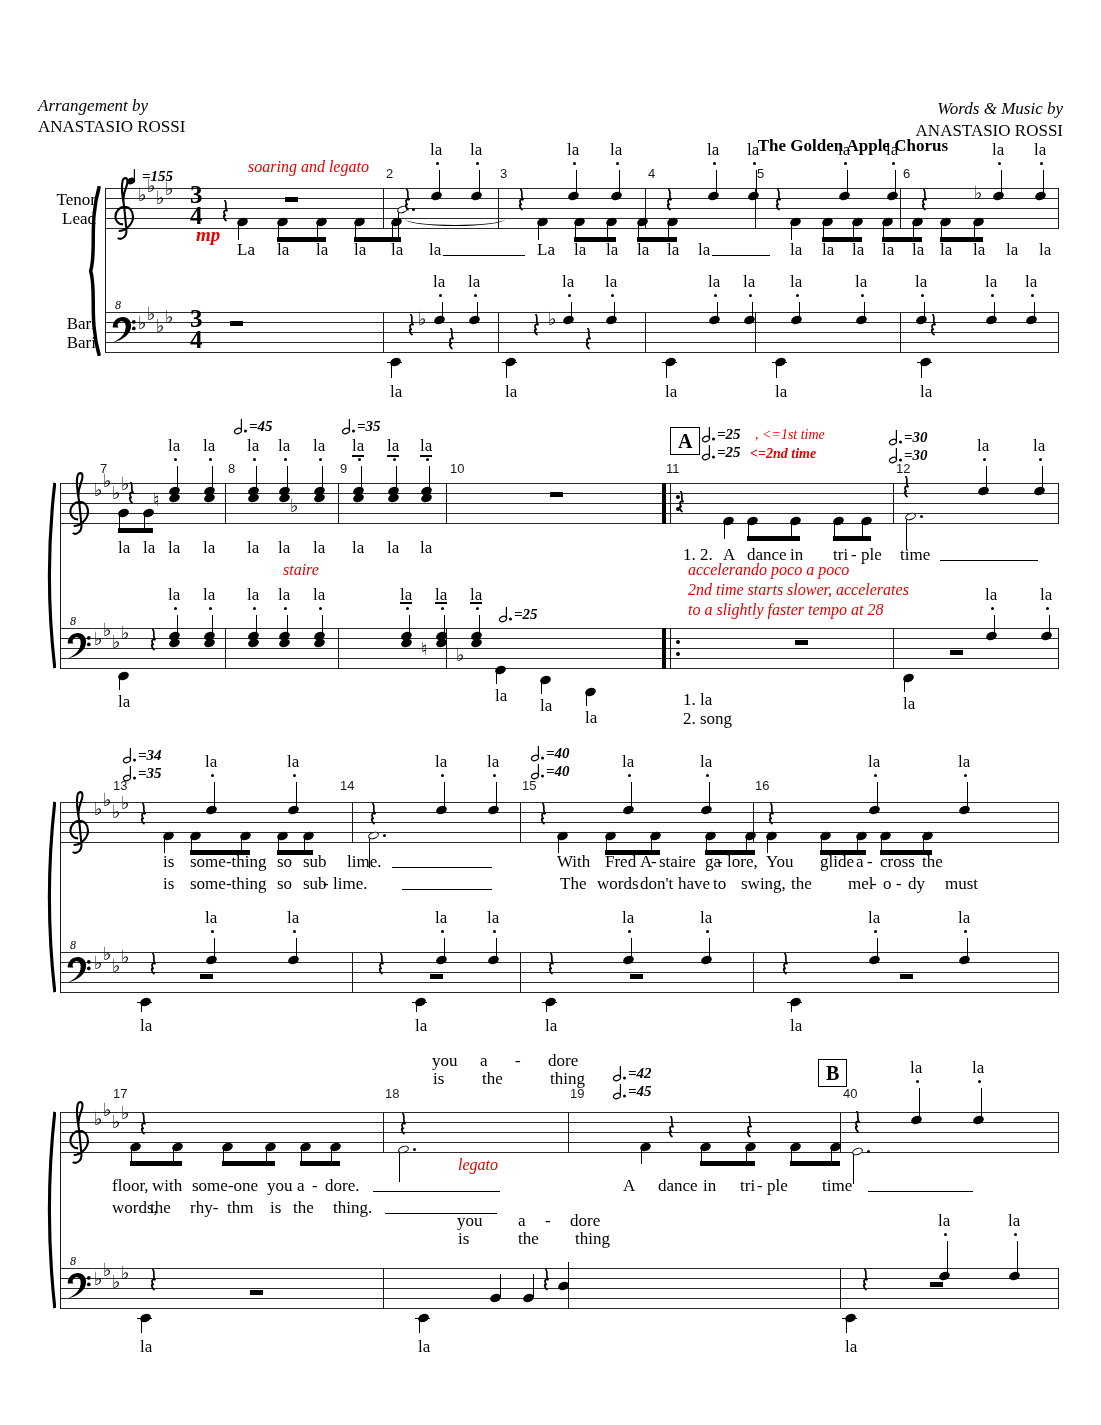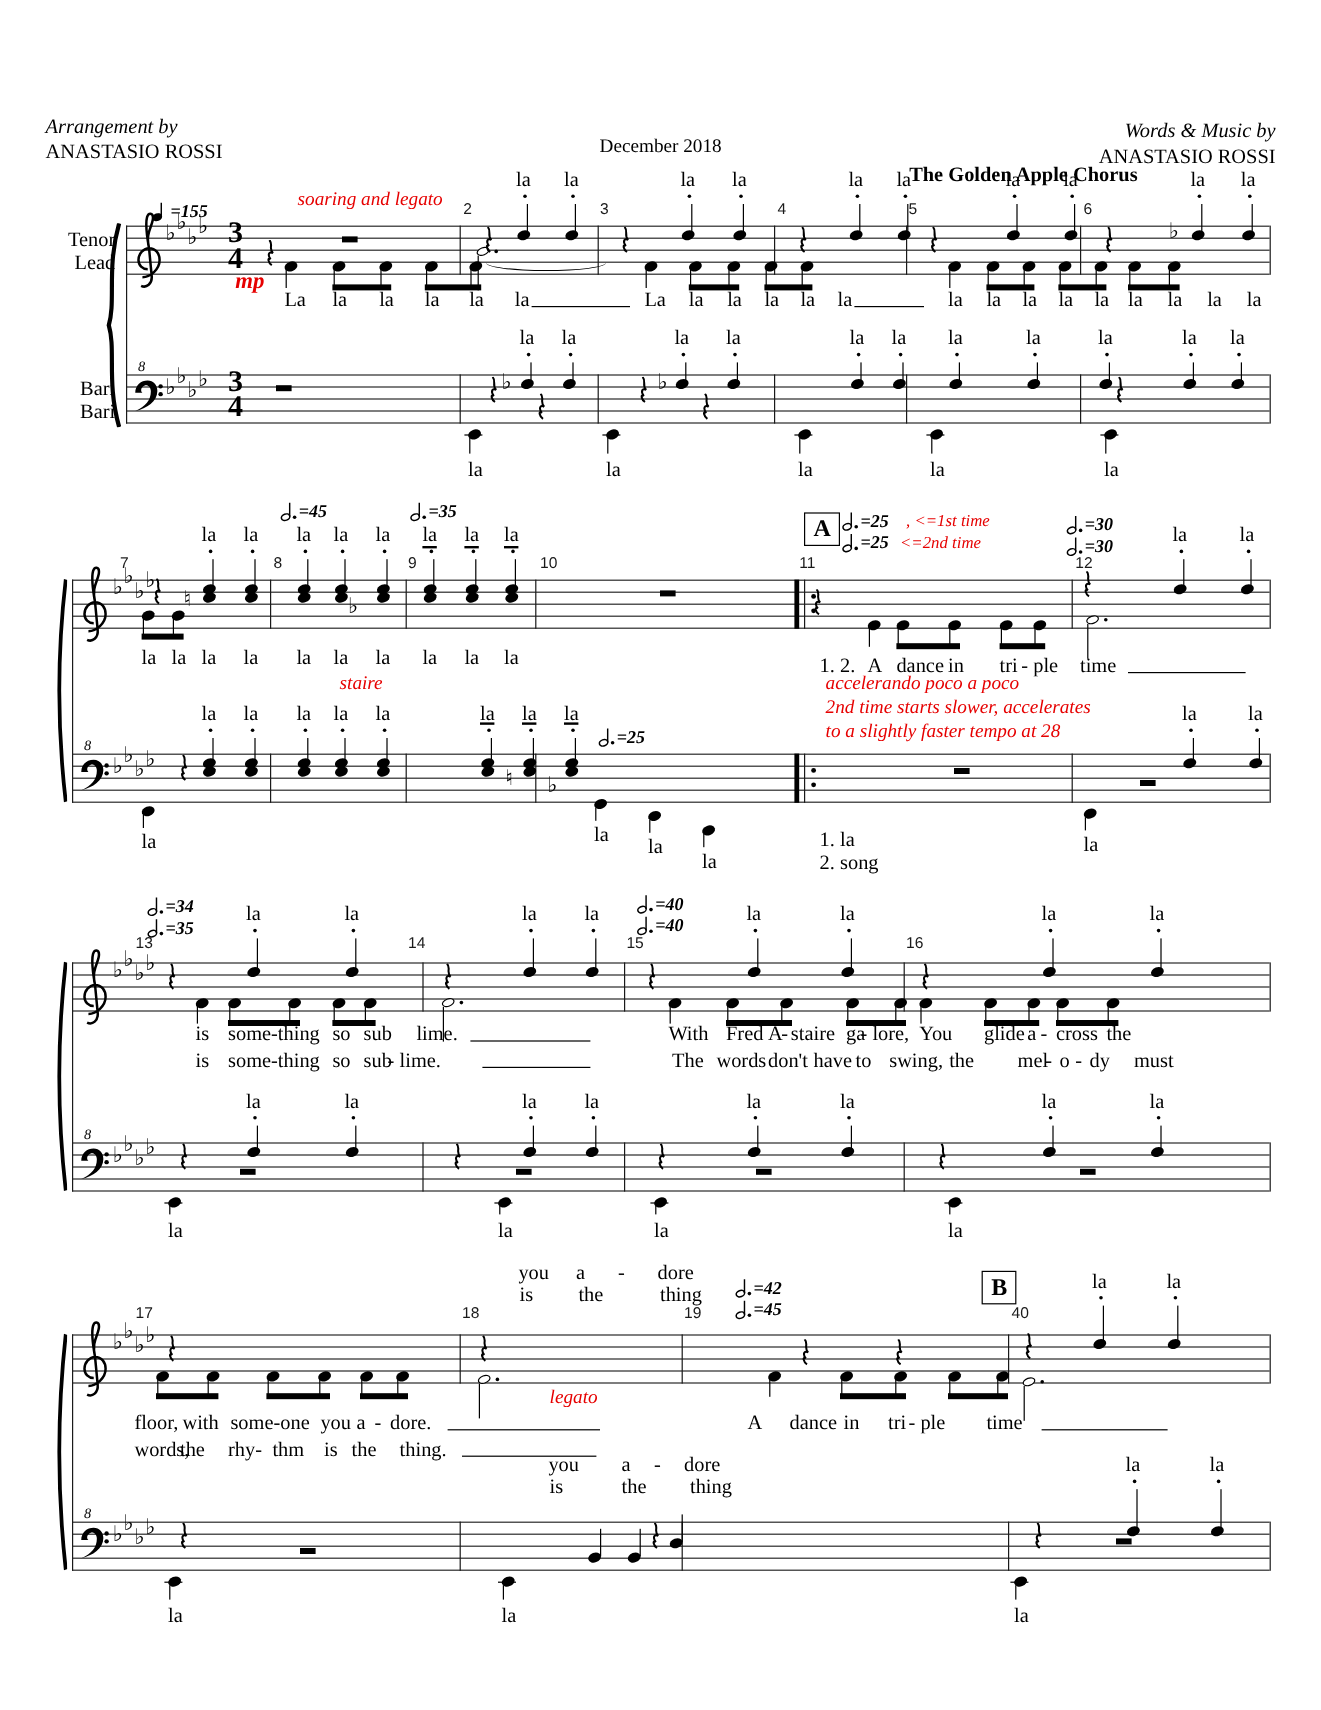--- a/index.html
+++ b/index.html
@@ -37,21 +37,20 @@
   .rbox{position:absolute;border:1.6px solid #000;font-size:20px;font-weight:bold;
         padding:0 7px;line-height:26px;background:#fff;}
   .rdot{position:absolute;width:4px;height:4px;border-radius:50%;background:#000;}
 </style>
 </head>
 <body>
 
 <div class="page">
 
   <div class="abs t-sub-b" style="top:92px;left:0;width:948px;text-align:right;margin-top:44px;">The Golden Apple Chorus</div>
-  <div class="abs t-sub" style="top:114px;left:0;width:1101px;text-align:center;">December 2018</div>
   <div class="abs t-credit-i" style="top:96px;left:38px;">Arrangement by</div>
   <div class="abs t-credit" style="top:117px;left:38px;">ANASTASIO ROSSI</div>
   <div class="abs t-credit-i" style="top:99px;left:763px;width:300px;text-align:right;">Words &amp; Music by</div>
   <div class="abs t-credit" style="top:121px;left:763px;width:300px;text-align:right;">ANASTASIO ROSSI</div>
 
   <div class="abs t-la" style="top:190px;left:18px;width:78px;text-align:right;">Tenor</div>
   <div class="abs t-la" style="top:209px;left:18px;width:78px;text-align:right;">Lead</div>
   <div class="abs t-la" style="top:314px;left:18px;width:78px;text-align:right;">Bari</div>
   <div class="abs t-la" style="top:333px;left:18px;width:78px;text-align:right;">Bari</div>
 
@@ -691,21 +690,21 @@
       <div class="ledg" style="left: 842px; top: 1318px;"></div>
       <div class="stem" style="left: 846px; top: 1321px; height: 12px;"></div>
       <div class="abs t-red-i" style="left: 248px; top: 158px;">soaring and legato</div>
       <div class="abs t-mp" style="left: 196px; top: 224px;">mp</div>
       <div class="abs t-red-i" style="left: 283px; top: 561px;">staire</div>
       <div class="abs t-red-i" style="left: 458px; top: 1156px;">legato</div>
       <div class="abs t-red-i" style="left: 688px; top: 561px;">accelerando poco a poco</div>
       <div class="abs t-red-i" style="left: 688px; top: 581px;">2nd time starts slower, accelerates</div>
       <div class="abs t-red-i" style="left: 688px; top: 601px;">to a slightly faster tempo at 28</div>
       <div class="abs t-red-s" style="left: 755px; top: 427px;">, &lt;=1st time</div>
-      <div class="abs t-red-s" style="left: 750px; top: 446px;">&lt;=2nd time</div>
+      <div class="abs t-red-s" style="left: 750px; top: 446px; font-weight: bold;">&lt;=2nd time</div>
       <div class="abs" style="left: 126px; top: 166px;"><svg width="16" height="19" viewBox="0 0 16 19" style="vertical-align:-4px">
           <ellipse cx="5" cy="15" rx="3.6" ry="2.6" transform="rotate(-20 5 15)" fill="#000" stroke="#000" stroke-width="1.3"></ellipse>
           <line x1="8.4" y1="3" x2="8.4" y2="14.5" stroke="#000" stroke-width="1.2"></line>
         </svg><span class="t-tempo">=155</span></div>
       <div class="abs" style="left: 233px; top: 416px;"><svg width="16" height="19" viewBox="0 0 16 19" style="vertical-align:-4px">
           <ellipse cx="5" cy="15" rx="3.6" ry="2.6" transform="rotate(-20 5 15)" fill="#fff" stroke="#000" stroke-width="1.3"></ellipse>
           <line x1="8.4" y1="3" x2="8.4" y2="14.5" stroke="#000" stroke-width="1.2"></line>
           <circle cx="12.5" cy="15" r="1.5" fill="#000"></circle>
         </svg><span class="t-tempo">=45</span></div>
       <div class="abs" style="left: 341px; top: 416px;"><svg width="16" height="19" viewBox="0 0 16 19" style="vertical-align:-4px">

